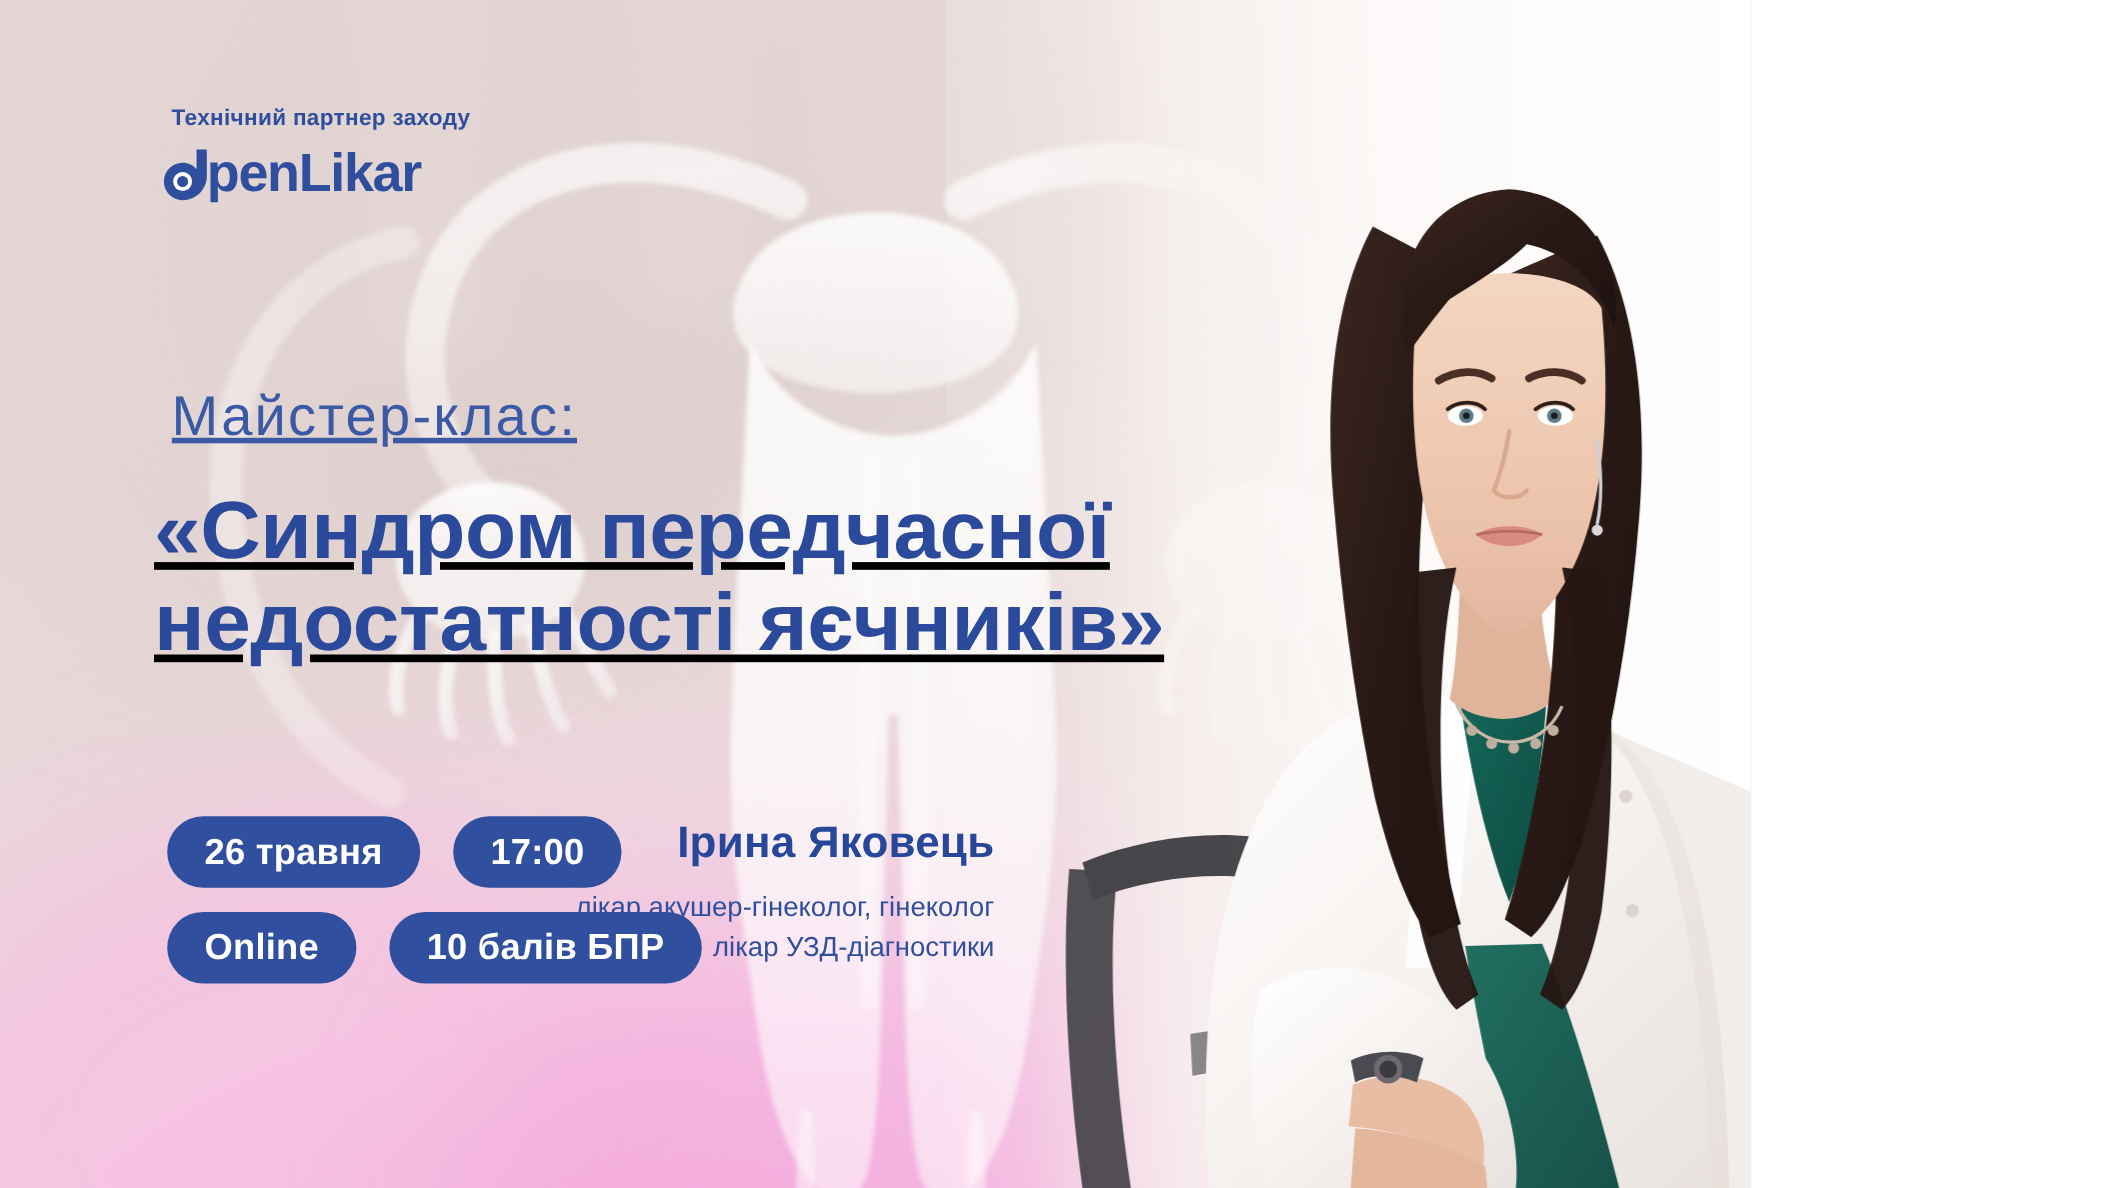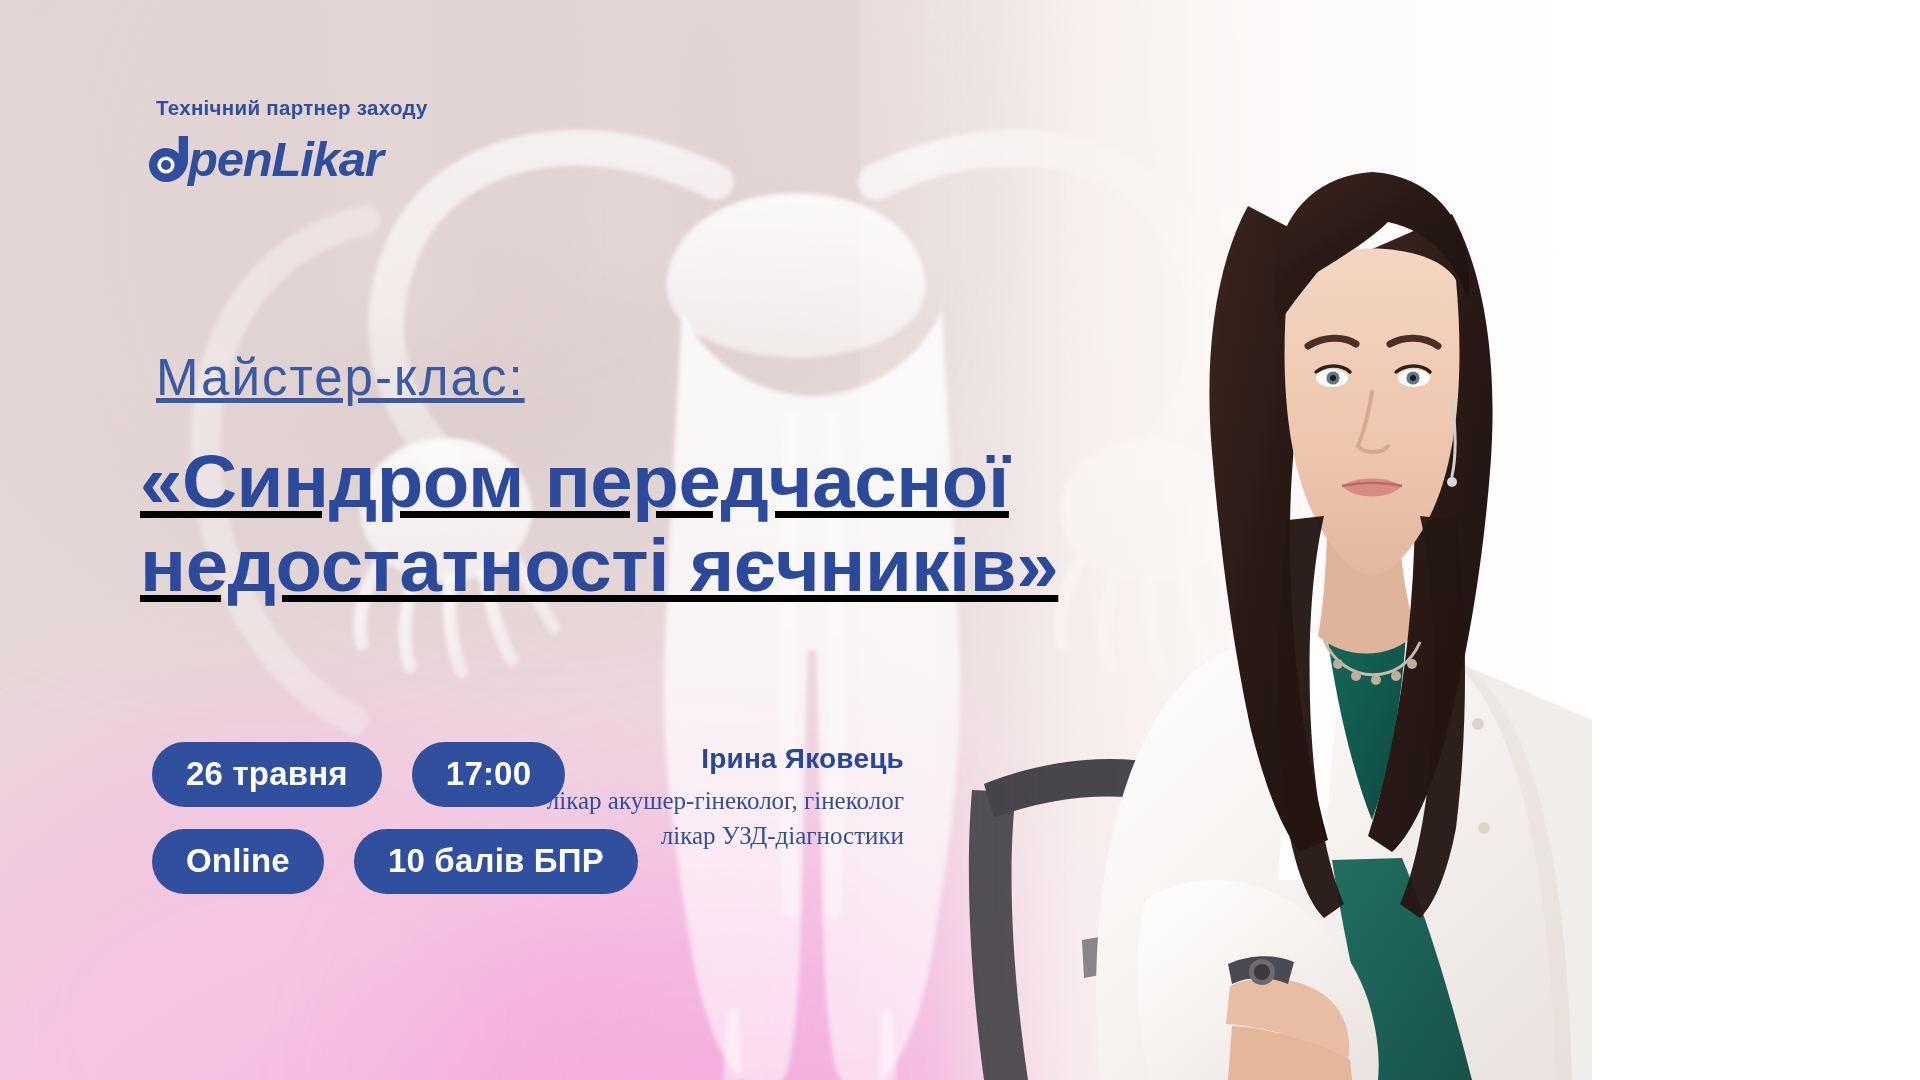--- a/index.html
+++ b/index.html
@@ -77,24 +77,23 @@
   #partner-label {
     font-size:20.5px;
     letter-spacing:.3px;
     color:#2f4f9e;
     font-weight:600;
     white-space:nowrap;
     margin-left:4px;
   }
   #logo {
     display:flex;
-    align-items:flex-end;
+    align-items:center;
     margin-top:12px;
     margin-left:-4px;
-    font-style:italic;
   }
   #logo-mark { width:52px; height:52px; flex:0 0 52px; }
   #logo-mark svg { width:100%; height:100%; display:block; }
   #logo-word {
     font-size:49px;
     font-weight:700;
     color:#2f4f9e;
     letter-spacing:-1.2px;
     margin-left:-12px;
     line-height:1;
@@ -154,28 +153,28 @@
   }
 
   
   #speaker {
     position:absolute;
     right:688px; top:744px;
     width:470px;
     text-align:right;
   }
   #speaker-name {
-    font-size:28px;
+    font-size:40px;
     font-weight:700;
     color:#27479a;
     letter-spacing:.2px;
     line-height:1.1;
     white-space:nowrap;
   }
-  #speaker-credentials { margin-top:8px;font-family:Liberation Serif, serif; }
+  #speaker-credentials { margin-top:20px; }
   #speaker-credentials .cred-line {
     font-size:25px;
     font-weight:400;
     color:#2f4f9e;
     line-height:1.42;
     white-space:nowrap;
   }
 </style>
 </head>
 <body>

